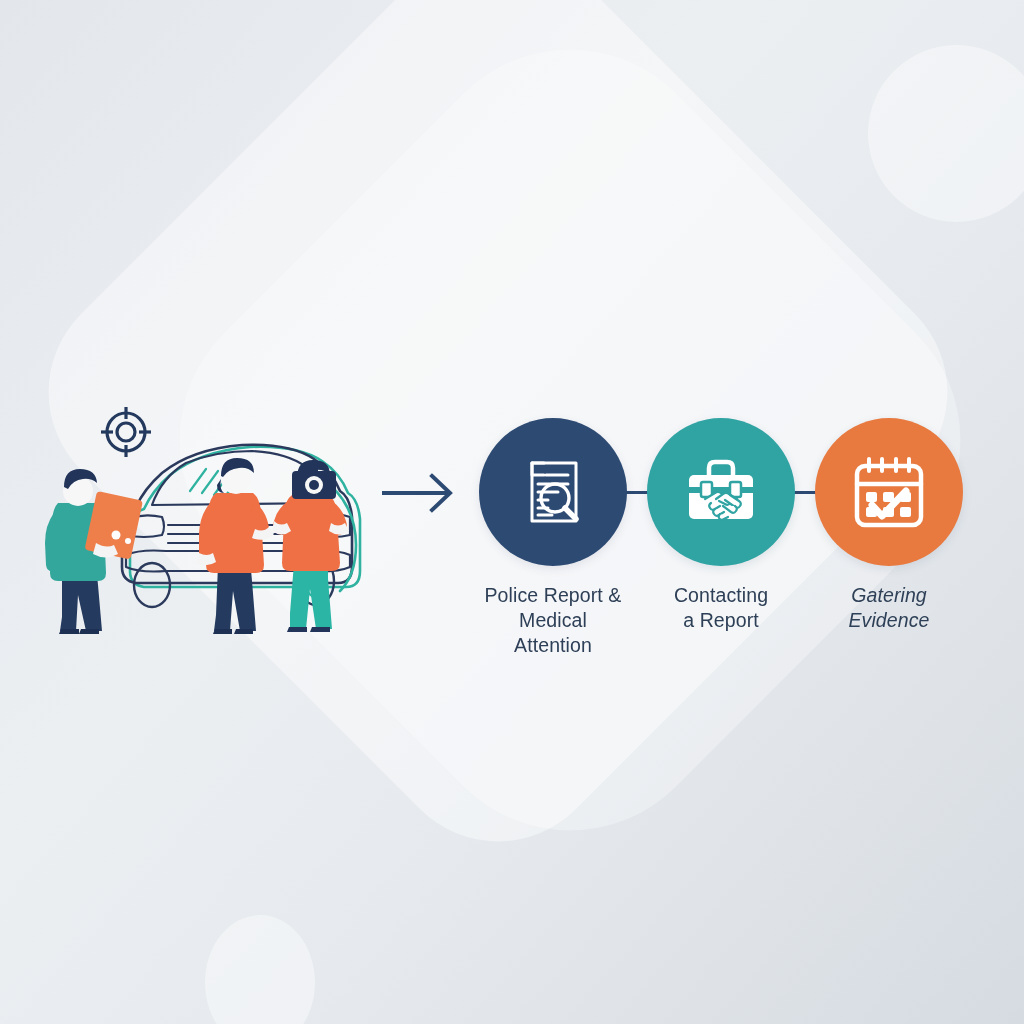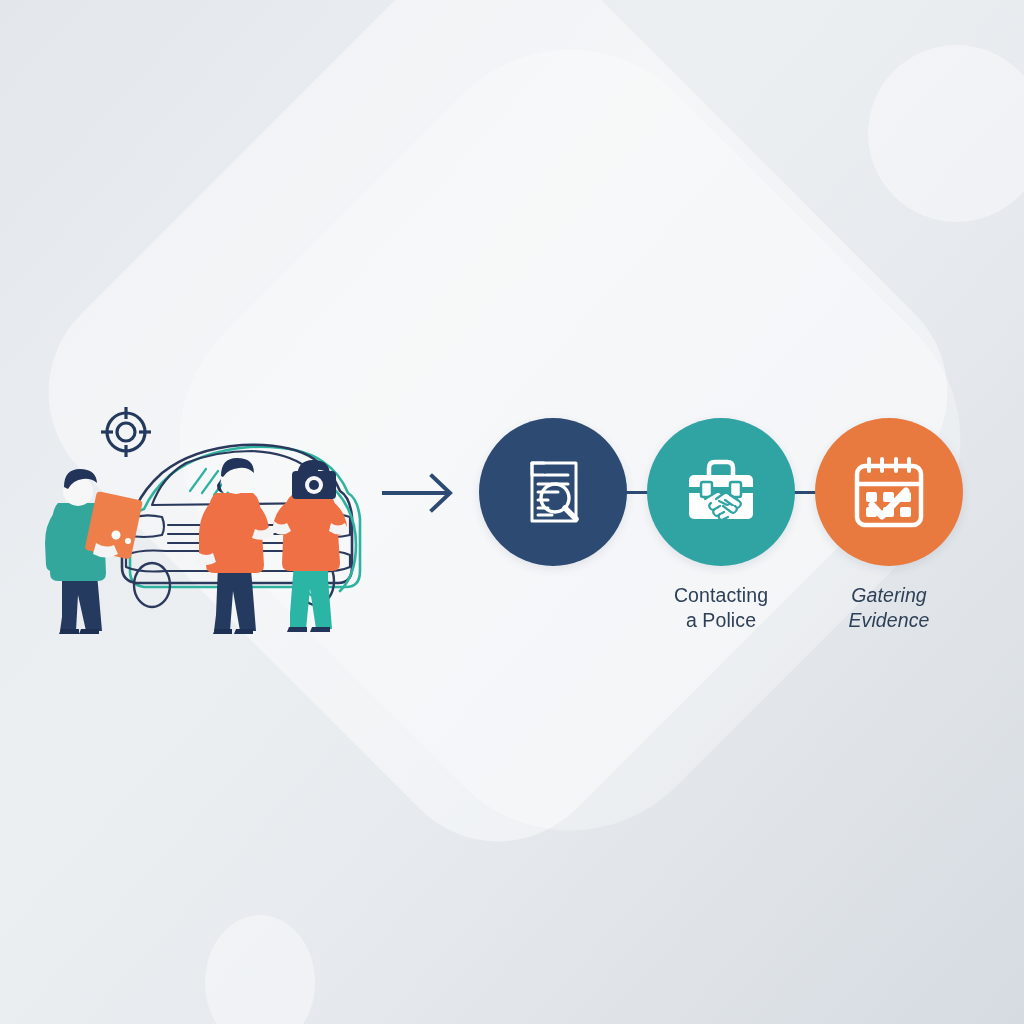--- a/index.html
+++ b/index.html
@@ -254,20 +254,22 @@
               <line x1="24" y1="39" x2="44" y2="39"></line>
               <line x1="24" y1="47" x2="34" y2="47"></line>
               <line x1="24" y1="55" x2="34" y2="55"></line>
               <line x1="24" y1="62" x2="38" y2="62"></line>
               <circle cx="41" cy="45" r="14" stroke-width="3.4"></circle>
               <line x1="51" y1="55" x2="62" y2="66" stroke-width="5.5"></line>
             </g>
           </svg>
         </span>
       </div>
+      <div class="step-label">Police Report &amp;
+Medical Attention</div>
     </div>
 
     <div class="step step-2">
       <div class="step-circle" style="background:#30a3a3;">
         <span>
           <svg width="80" height="74" viewBox="0 0 80 74" xmlns="http://www.w3.org/2000/svg">
 
             <path d="M28 20 L28 13 q0 -6 6 -6 L46 7 q6 0 6 6 L52 20" fill="none" stroke="#ffffff" stroke-width="4.5" stroke-linejoin="round"></path>
 
             <rect x="8" y="20" width="64" height="44" rx="5" fill="#ffffff"></rect>
@@ -282,21 +284,21 @@
               <path d="M30 48 q-3 2 -1 5 q2 3 5 1 l5 -3"></path>
               <path d="M34 54 q-3 2 -1 5 q2 3 5 1 l5 -3"></path>
               <path d="M39 59 q-2 2 -1 4 q2 3 5 1 l4 -2"></path>
               <path d="M44 45 l10 7 q3 2 5 -1 q2 -3 -1 -5 l-9 -6"></path>
               <path d="M42 51 l8 6 q3 2 5 -1 q2 -3 -1 -5"></path>
             </g>
           </svg>
         </span>
       </div>
       <div class="step-label">Contacting
-a Police</div>
+a Report</div>
     </div>
 
     <div class="step step-3">
       <div class="step-circle" style="background:#e8793f;">
         <span>
           <svg width="80" height="78" viewBox="0 0 80 78" xmlns="http://www.w3.org/2000/svg">
             <g fill="none" stroke="#ffffff" stroke-width="4" stroke-linecap="round" stroke-linejoin="round">
 
               <line x1="20" y1="6" x2="20" y2="18"></line>
               <line x1="33" y1="6" x2="33" y2="18"></line>

